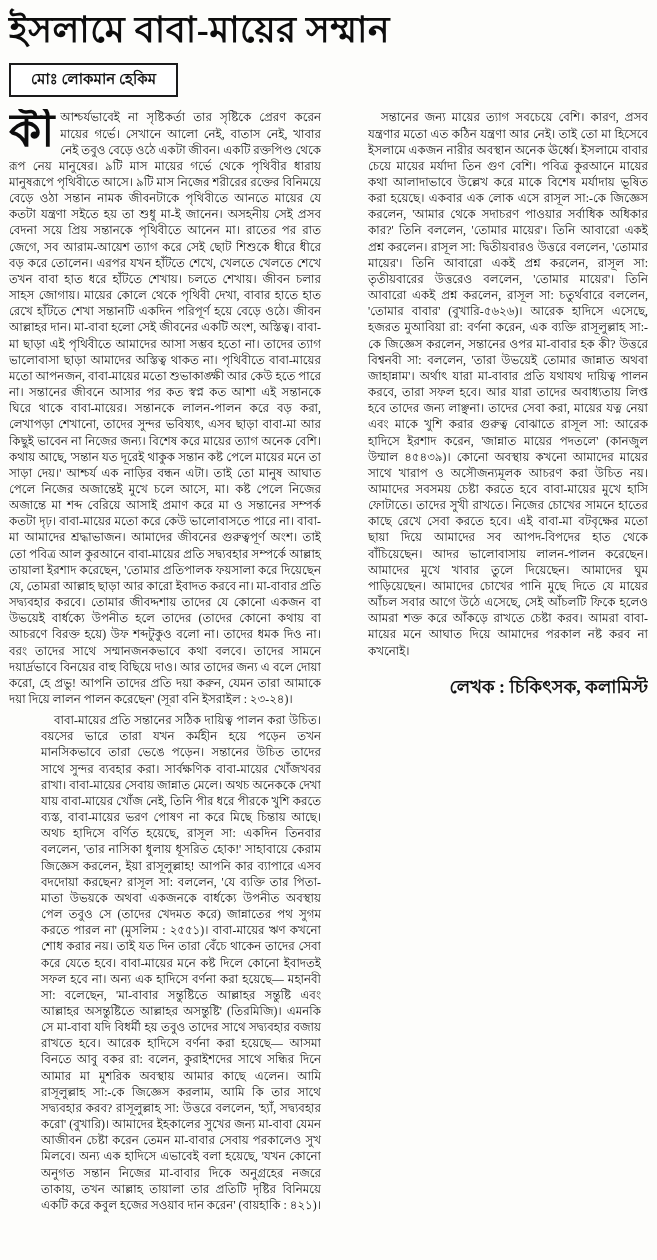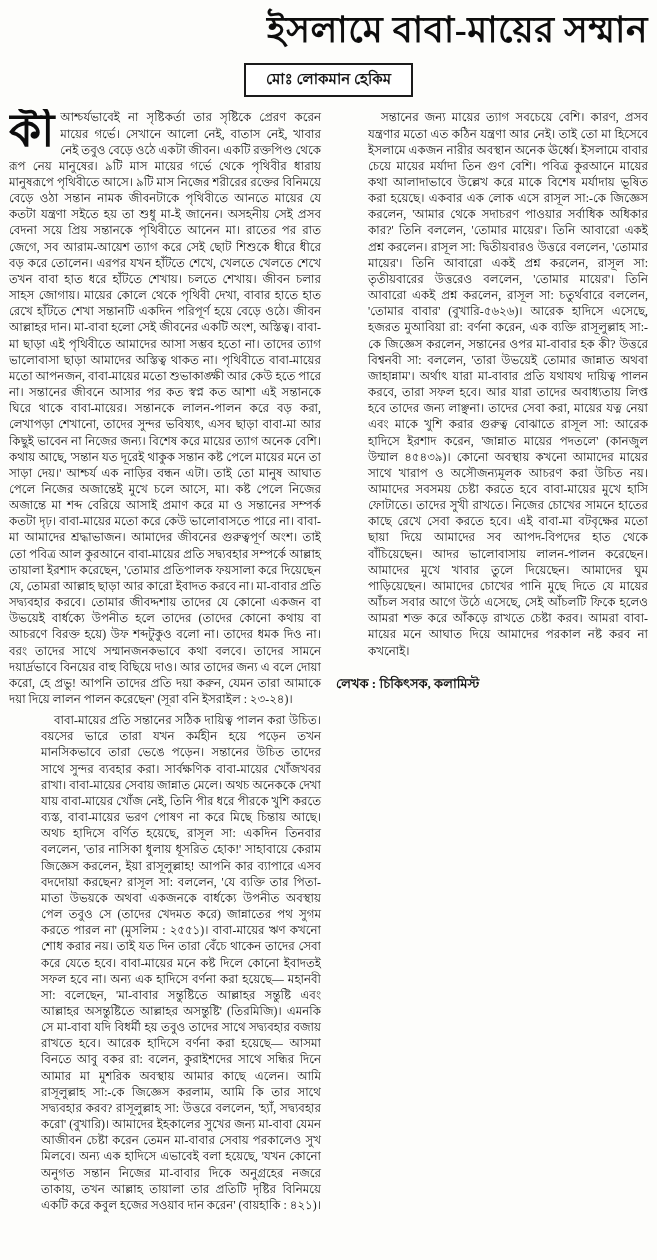--- a/index.html
+++ b/index.html
@@ -13,30 +13,29 @@
     width: 657px;
     height: 1260px;
     margin: 0 auto;
     background: #fdfdfb;
     color: #141414;
     box-sizing: border-box;
     padding: 8px 9px 6px;
     overflow: hidden;
   }
   .article-title {
-    text-align: right;
+    text-align: left;
     font-size: 36px;
     font-weight: 800;
     letter-spacing: 0.5px;
     margin: 2px 0 12px;
     line-height: 1.15;
     color: #0d0d0d;
   }
   .byline-wrap {
-    text-align: center;
     margin: 0 0 12px;
   }
   .byline-box {
     display: inline-block;
     border: 2px solid #1b1b1b;
     padding: 2px 20px 3px;
     font-size: 15px;
     font-weight: 700;
     background: #fff;
   }
@@ -59,23 +58,23 @@
   }
   .dropcap {
     float: left;
     font-size: 46px;
     line-height: 0.82;
     font-weight: 800;
     padding: 3px 6px 0 0;
     color: #0d0d0d;
   }
   .author-credit {
-    text-align: left;
+    text-align: right;
     font-weight: 700;
-    font-size: 13px;
+    font-size: 18px;
     margin-top: 16px;
     break-inside: avoid;
   }
 </style>
 </head>
 <body>
 
 <div class="page">
 
   <h1 class="article-title">ইসলামে বাবা-মায়ের সম্মান</h1>

